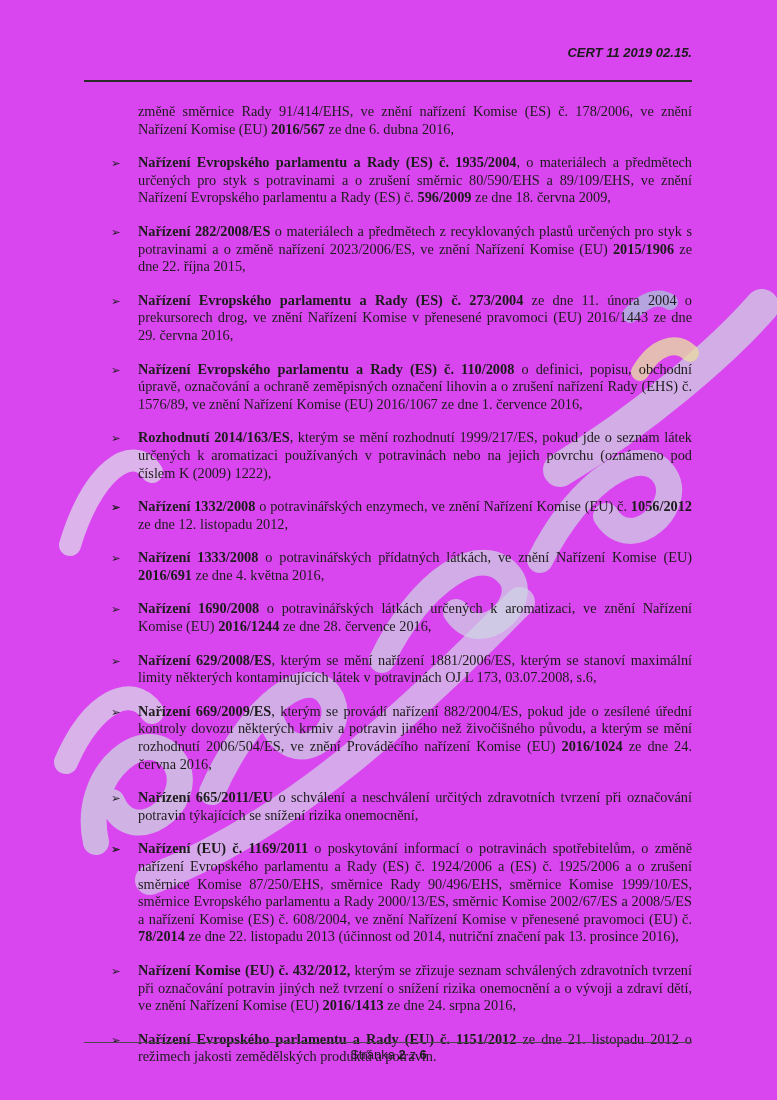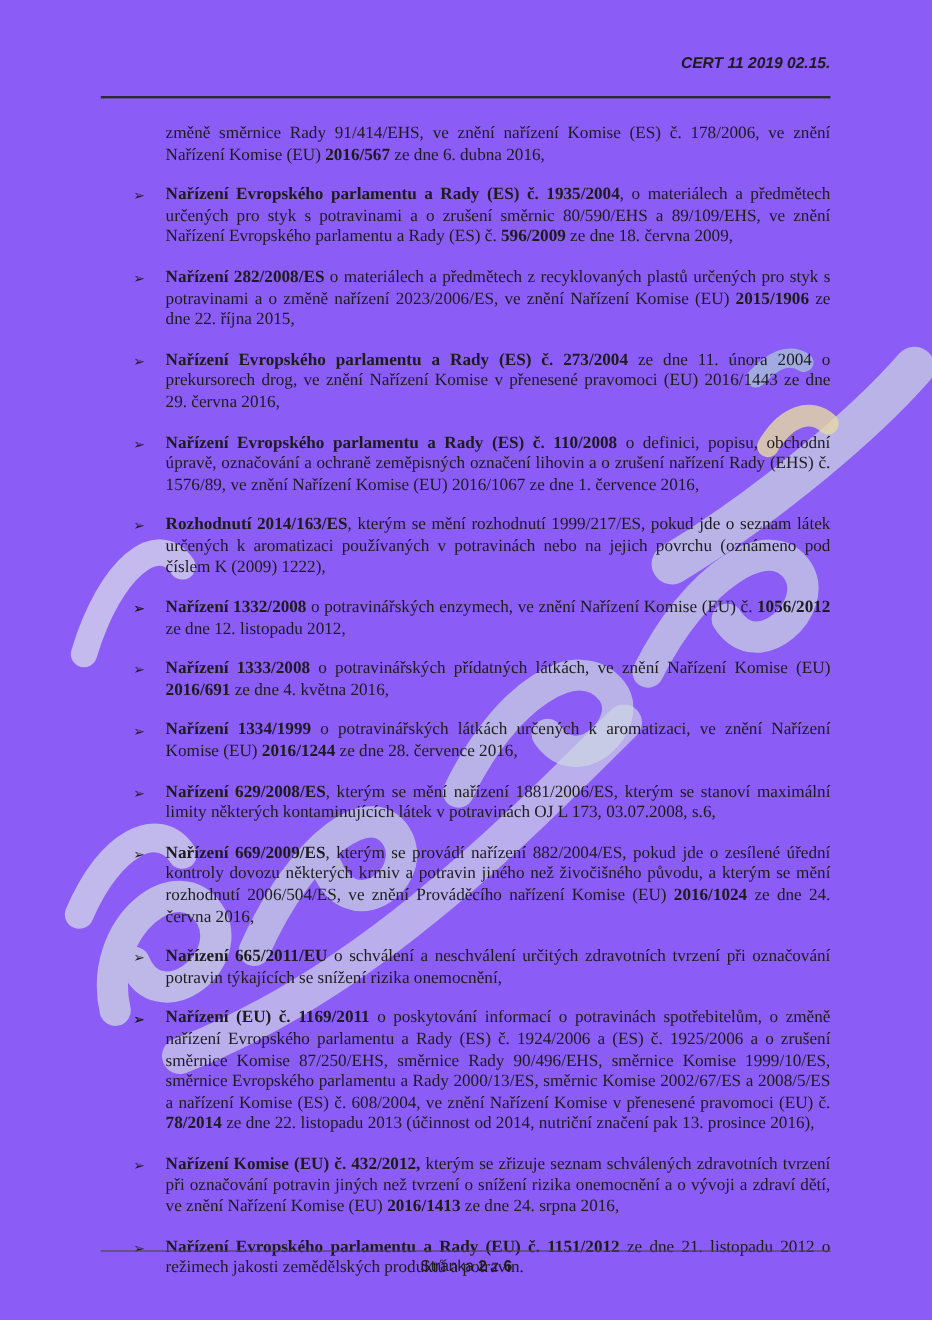--- a/index.html
+++ b/index.html
@@ -1,20 +1,20 @@
 <!DOCTYPE html>
 <html><head>
 <meta charset="utf-8">
 <style>
   html, body { margin: 0; padding: 0; background: #ffffff; }
   .page {
     position: relative;
     width: 777px;
     height: 1100px;
-    background: #8b5cf6;
+    background: #d946ef;
     overflow: hidden;
     font-family: "Liberation Serif", serif;
     color: #1c1c1c;
   }
   .watermark {
     position: absolute;
     top: 0; left: 0;
     z-index: 0;
     pointer-events: none;
   }
@@ -102,21 +102,21 @@
     <div class="para"><span>změně směrnice Rady 91/414/EHS, ve znění nařízení Komise (ES) č. 178/2006, ve znění Nařízení Komise (EU) </span><span class="bold">2016/567</span><span> ze dne 6. dubna 2016,</span></div>
     <div>
         <div class="para"><span class="bullet">➢</span><span><span class="bold">Nařízení Evropského parlamentu a Rady (ES) č. 1935/2004</span><span>, o materiálech a předmětech určených pro styk s potravinami a o zrušení směrnic 80/590/EHS a 89/109/EHS, ve znění Nařízení Evropského parlamentu a Rady (ES) č. </span><span class="bold">596/2009</span><span> ze dne 18. června 2009,</span></span></div>
         <div class="para"><span class="bullet">➢</span><span><span class="bold">Nařízení 282/2008/ES</span><span> o materiálech a předmětech z recyklovaných plastů určených pro styk s potravinami a o změně nařízení 2023/2006/ES, ve znění Nařízení Komise (EU) </span><span class="bold">2015/1906</span><span> ze dne 22. října 2015,</span></span></div>
         <div class="para"><span class="bullet">➢</span><span><span class="bold">Nařízení Evropského parlamentu a Rady (ES) č. 273/2004</span><span> ze dne 11. února 2004 o prekursorech drog, ve znění Nařízení Komise v přenesené pravomoci (EU) 2016/1443 ze dne 29. června 2016,</span></span></div>
         <div class="para"><span class="bullet">➢</span><span><span class="bold">Nařízení Evropského parlamentu a Rady (ES) č. 110/2008</span><span> o definici, popisu, obchodní úpravě, označování a ochraně zeměpisných označení lihovin a o zrušení nařízení Rady (EHS) č. 1576/89, ve znění Nařízení Komise (EU) 2016/1067 ze dne 1. července 2016,</span></span></div>
         <div class="para"><span class="bullet">➢</span><span><span class="bold">Rozhodnutí 2014/163/ES</span><span>, kterým se mění rozhodnutí 1999/217/ES, pokud jde o seznam látek určených k aromatizaci používaných v potravinách nebo na jejich povrchu (oznámeno pod číslem K (2009) 1222),</span></span></div>
         <div class="para"><span class="bullet">➢</span></div>
         <div class="para"><span class="bullet">➢</span><span><span class="bold">Nařízení 1332/2008</span><span> o potravinářských enzymech, ve znění Nařízení Komise (EU) č. </span><span class="bold">1056/2012</span><span> ze dne 12. listopadu 2012,</span></span></div>
         <div class="para"><span class="bullet">➢</span><span><span class="bold">Nařízení 1333/2008</span><span> o potravinářských přídatných látkách, ve znění Nařízení Komise (EU) </span><span class="bold">2016/691</span><span> ze dne 4. května 2016,</span></span></div>
-        <div class="para"><span class="bullet">➢</span><span><span class="bold">Nařízení 1334/1999</span><span> o potravinářských látkách určených k aromatizaci, ve znění Nařízení Komise (EU) </span><span class="bold">2016/1244</span><span> ze dne 28. července 2016,</span></span></div>
+        <div class="para"><span class="bullet">➢</span><span><span class="bold">Nařízení 1690/2008</span><span> o potravinářských látkách určených k aromatizaci, ve znění Nařízení Komise (EU) </span><span class="bold">2016/1244</span><span> ze dne 28. července 2016,</span></span></div>
         <div class="para"><span class="bullet">➢</span><span><span class="bold">Nařízení 629/2008/ES</span><span>, kterým se mění nařízení 1881/2006/ES, kterým se stanoví maximální limity některých kontaminujících látek v potravinách  OJ L 173, 03.07.2008, s.6,</span></span></div>
         <div class="para"><span class="bullet">➢</span><span><span class="bold">Nařízení 669/2009/ES</span><span>, kterým se provádí nařízení  882/2004/ES, pokud jde o zesílené úřední kontroly dovozu některých krmiv a potravin jiného než živočišného původu, a kterým se mění rozhodnutí 2006/504/ES, ve znění Prováděcího nařízení Komise (EU) </span><span class="bold">2016/1024</span><span> ze dne 24. června 2016,</span></span></div>
         <div class="para"><span class="bullet">➢</span><span><span class="bold">Nařízení 665/2011/EU</span><span> o schválení a neschválení určitých zdravotních tvrzení při označování potravin týkajících se snížení rizika onemocnění,</span></span></div>
         <div class="para"><span class="bullet">➢</span></div>
         <div class="para"><span class="bullet">➢</span><span><span class="bold">Nařízení (EU) č. 1169/2011</span><span>  o poskytování informací o potravinách spotřebitelům, o změně nařízení Evropského parlamentu a Rady (ES) č. 1924/2006 a (ES) č. 1925/2006 a o zrušení směrnice Komise 87/250/EHS, směrnice Rady 90/496/EHS, směrnice Komise 1999/10/ES, směrnice Evropského parlamentu a Rady 2000/13/ES, směrnic Komise 2002/67/ES a 2008/5/ES a nařízení Komise (ES) č. 608/2004, ve znění Nařízení Komise v přenesené pravomoci (EU) č. </span><span class="bold">78/2014</span><span> ze dne 22. listopadu 2013 (účinnost od 2014, nutriční značení pak 13. prosince 2016),</span></span></div>
         <div class="para"><span class="bullet">➢</span><span><span class="bold">Nařízení Komise (EU) č. 432/2012,</span><span> kterým se zřizuje seznam schválených zdravotních tvrzení při označování potravin jiných než tvrzení o snížení rizika onemocnění a o vývoji a zdraví dětí, ve znění Nařízení Komise (EU) </span><span class="bold">2016/1413</span><span> ze dne 24. srpna 2016,</span></span></div>
         <div class="para"><span class="bullet">➢</span><span><span class="bold">Nařízení Evropského parlamentu a Rady (EU) č. 1151/2012</span><span> ze dne 21. listopadu 2012 o režimech jakosti zemědělských produktů a potravin.</span></span></div>
       </div>
   </div>
 

